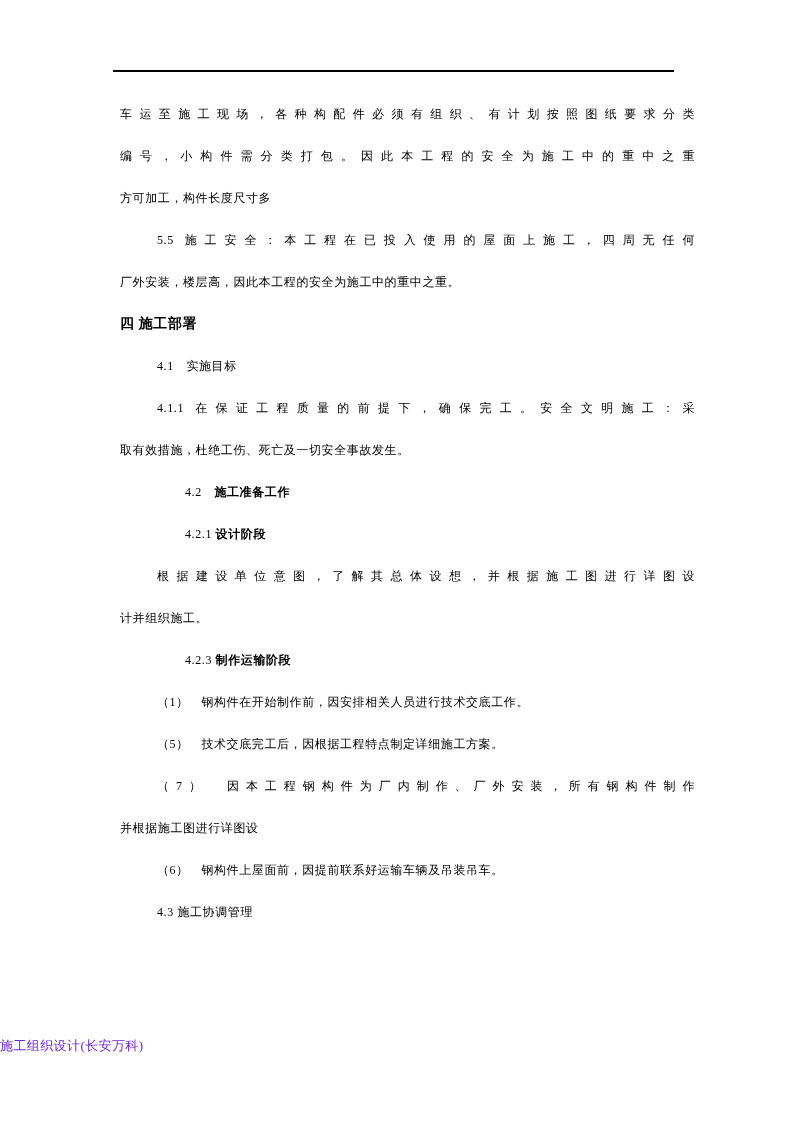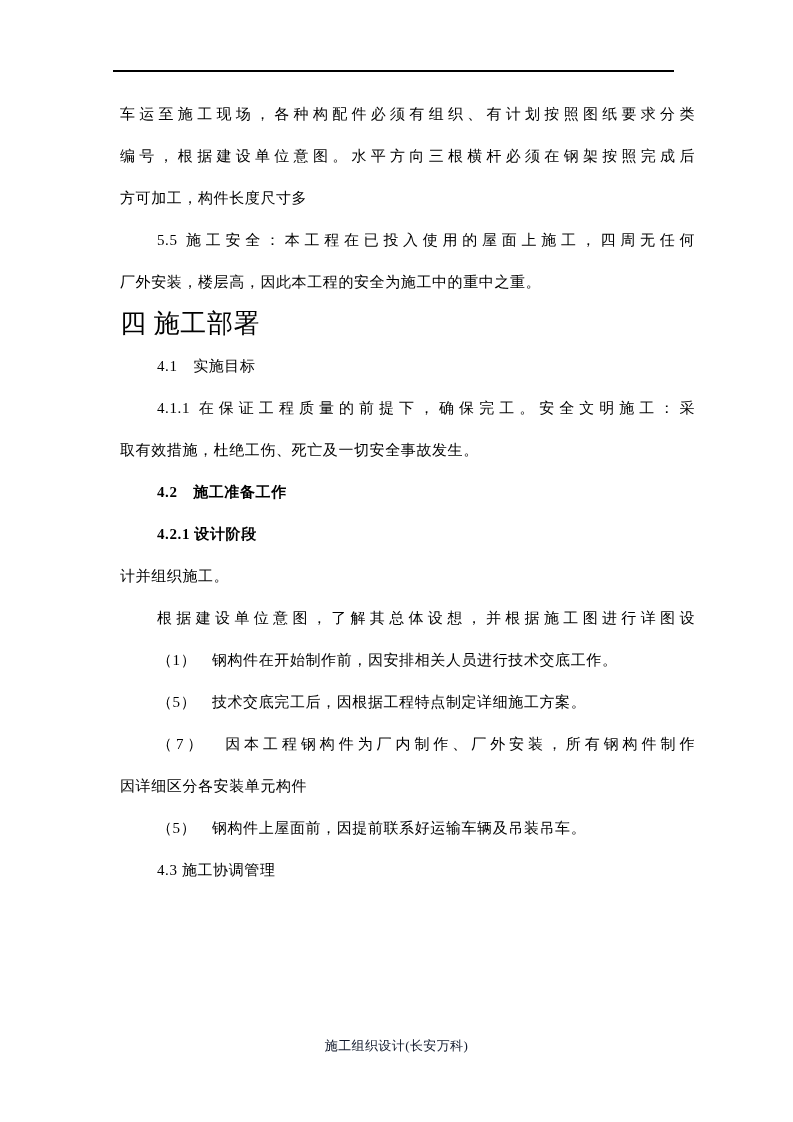--- a/index.html
+++ b/index.html
@@ -21,61 +21,61 @@
     background: #000000;
   }
   .doc {
     position: absolute;
     left: 120px;
     top: 93px;
     width: 575px;
   }
   .block { margin: 0; }
   .line {
-    font-size: 15px;
+    font-size: 12px;
     line-height: 42px;
     letter-spacing: 0.6px;
     white-space: nowrap;
     color: #000000;
   }
   
   .just {
     text-align: justify;
     text-align-last: justify;
     text-justify: inter-character;
   }
   
   .ind { padding-left: 37px; }
   .heading1 .line {
-    font-weight: 400;
-    font-size: 26px;
+    font-weight: 700;
+    font-size: 14px;
   }
-  .heading2 .num { font-weight: 700; }
+  .heading2 .num { font-weight: 400; margin-left: 28px; }
   .heading2 .b   { font-weight: 700; font-family: Liberation Serif, serif; }
   .footer {
     position: absolute;
     left: 0;
     top: 1036px;
     width: 100%;
-    text-align: center;
+    text-align: left;
     font-size: 13px;
     line-height: 20px;
     letter-spacing: 0.4px;
-    color: #0f172a;
+    color: #6d28d9;
   }
 </style>
 </head>
 <body>
 
 <div class="page">
   <div class="header-rule"></div>
   <div class="doc">
       <div class="block para">
         <div class="line just">车运至施工现场，各种构配件必须有组织、有计划按照图纸要求分类</div>
-        <div class="line just">编号，根据建设单位意图。水平方向三根横杆必须在钢架按照完成后</div>
+        <div class="line just">编号，小构件需分类打包。因此本工程的安全为施工中的重中之重</div>
         <div class="line">方可加工，构件长度尺寸多</div>
       </div>
       <div class="block para">
         <div class="line ind just">5.5 施工安全：本工程在已投入使用的屋面上施工，四周无任何</div>
         <div class="line">厂外安装，楼层高，因此本工程的安全为施工中的重中之重。</div>
       </div>
       <div class="block heading1">
         <div class="line">四 施工部署</div>
       </div>
       <div class="block para">
@@ -85,34 +85,37 @@
         <div class="line ind just">4.1.1 在保证工程质量的前提下，确保完工。安全文明施工：采</div>
         <div class="line">取有效措施，杜绝工伤、死亡及一切安全事故发生。</div>
       </div>
       <div class="block heading2">
         <div class="line ind"><span class="num">4.2　</span><span class="b">施工准备工作</span></div>
       </div>
       <div class="block heading2">
         <div class="line ind"><span class="num">4.2.1 </span><span class="b">设计阶段</span></div>
       </div>
       <div class="block para">
+        <div class="line ind just">根据建设单位意图，了解其总体设想，并根据施工图进行详图设</div>
         <div class="line">计并组织施工。</div>
-        <div class="line ind just">根据建设单位意图，了解其总体设想，并根据施工图进行详图设</div>
+      </div>
+      <div class="block heading2">
+        <div class="line ind"><span class="num">4.2.3 </span><span class="b">制作运输阶段</span></div>
       </div>
       <div class="block para">
         <div class="line ind">（1）　钢构件在开始制作前，因安排相关人员进行技术交底工作。</div>
       </div>
       <div class="block para">
         <div class="line ind">（5）　技术交底完工后，因根据工程特点制定详细施工方案。</div>
       </div>
       <div class="block para">
         <div class="line ind just">（7）　因本工程钢构件为厂内制作、厂外安装，所有钢构件制作</div>
-        <div class="line">因详细区分各安装单元构件</div>
+        <div class="line">并根据施工图进行详图设</div>
       </div>
       <div class="block para">
-        <div class="line ind">（5）　钢构件上屋面前，因提前联系好运输车辆及吊装吊车。</div>
+        <div class="line ind">（6）　钢构件上屋面前，因提前联系好运输车辆及吊装吊车。</div>
       </div>
       <div class="block para">
         <div class="line ind">4.3 施工协调管理</div>
       </div>
     </div>
   <div class="footer">施工组织设计(长安万科)</div>
 </div>
 
 </body></html>

